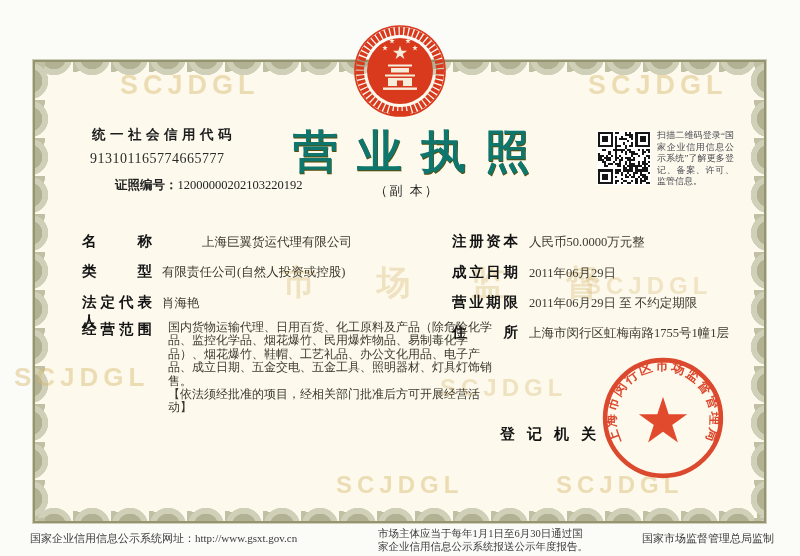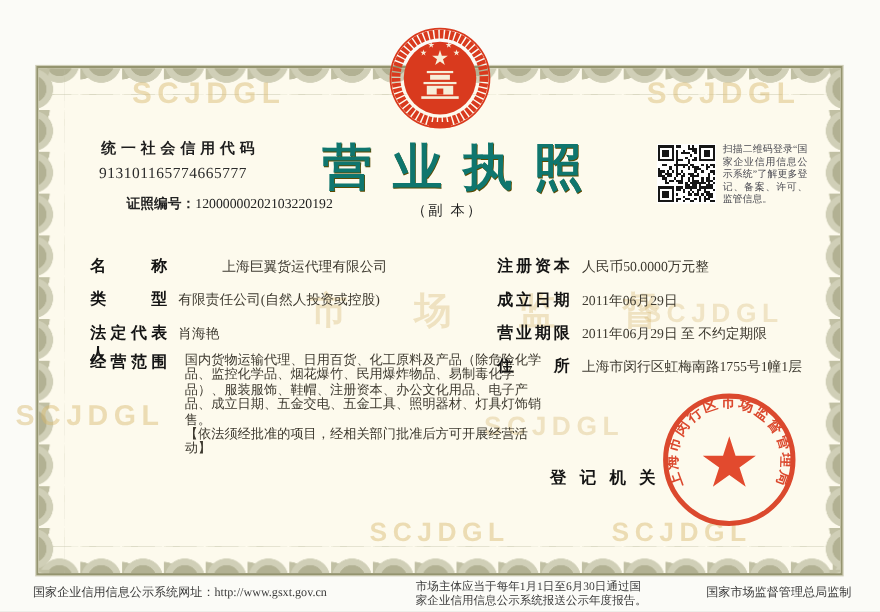--- a/index.html
+++ b/index.html
@@ -342,21 +342,21 @@
   <div class="abs" style="left:82px;top:293px;">
     <span class="jlabel" style="width:70px;">法定代表人</span>
     <span class="fvalue" style="position:absolute;left:80px;top:2px;">肖海艳</span>
   </div>
   <div class="abs" style="left:82px;top:320px;">
     <span class="jlabel" style="width:70px;">经营范围</span>
   </div>
   <div class="abs scope" style="left:168px;top:321px;width:262px;">
     <span>国内货物运输代理、日用百货、化工原料及产品（除危险化学</span>
     <span>品、监控化学品、烟花爆竹、民用爆炸物品、易制毒化学</span>
-    <span>品）、服装服饰、鞋帽、注册资本、办公文化用品、电子产</span>
+    <span>品）、烟花爆竹、鞋帽、工艺礼品、办公文化用品、电子产</span>
     <span>品、成立日期、五金交电、五金工具、照明器材、灯具灯饰销</span>
     <span>售。</span>
     <span>【依法须经批准的项目，经相关部门批准后方可开展经营活</span>
     <span>动】</span>
   </div>
 
   <div class="abs" style="left:452px;top:232px;">
     <span class="jlabel" style="width:66px;">注册资本</span>
     <span class="fvalue" style="position:absolute;left:77px;top:2px;">人民币50.0000万元整</span>
   </div>

